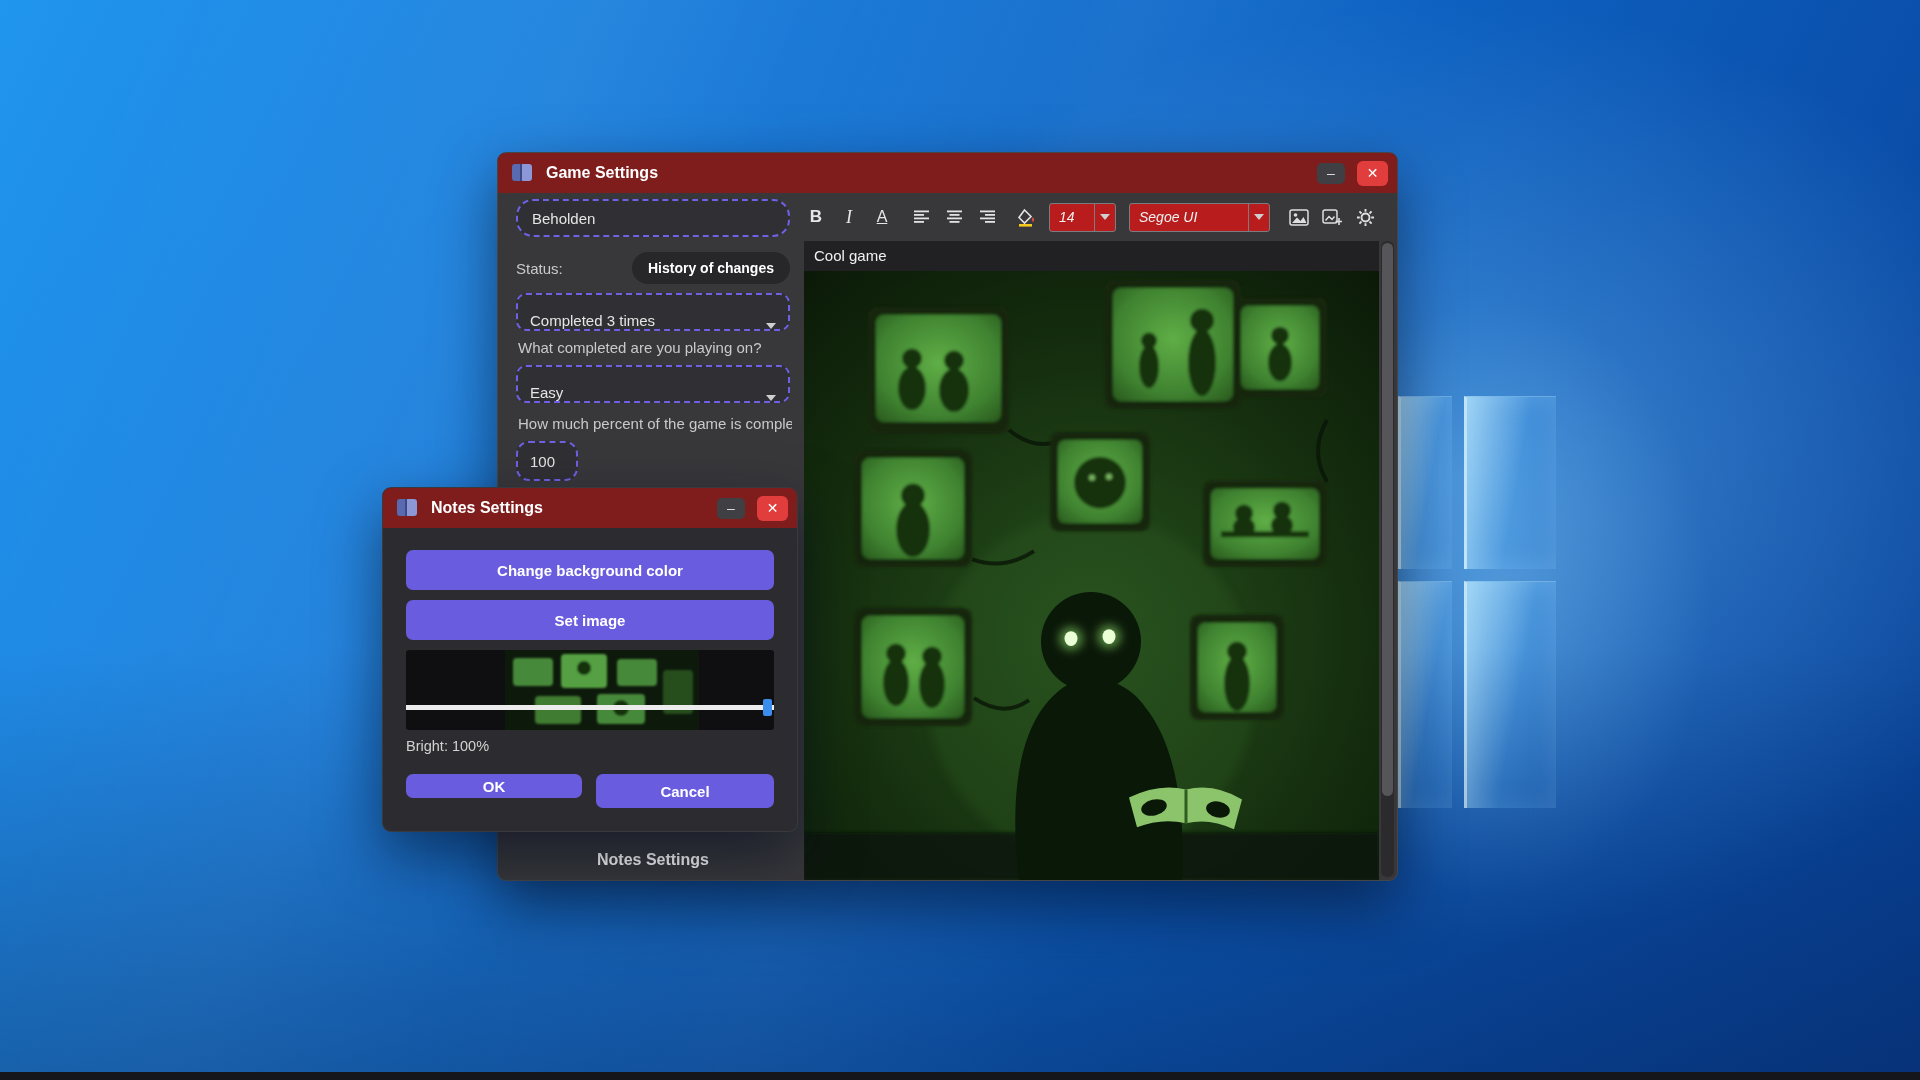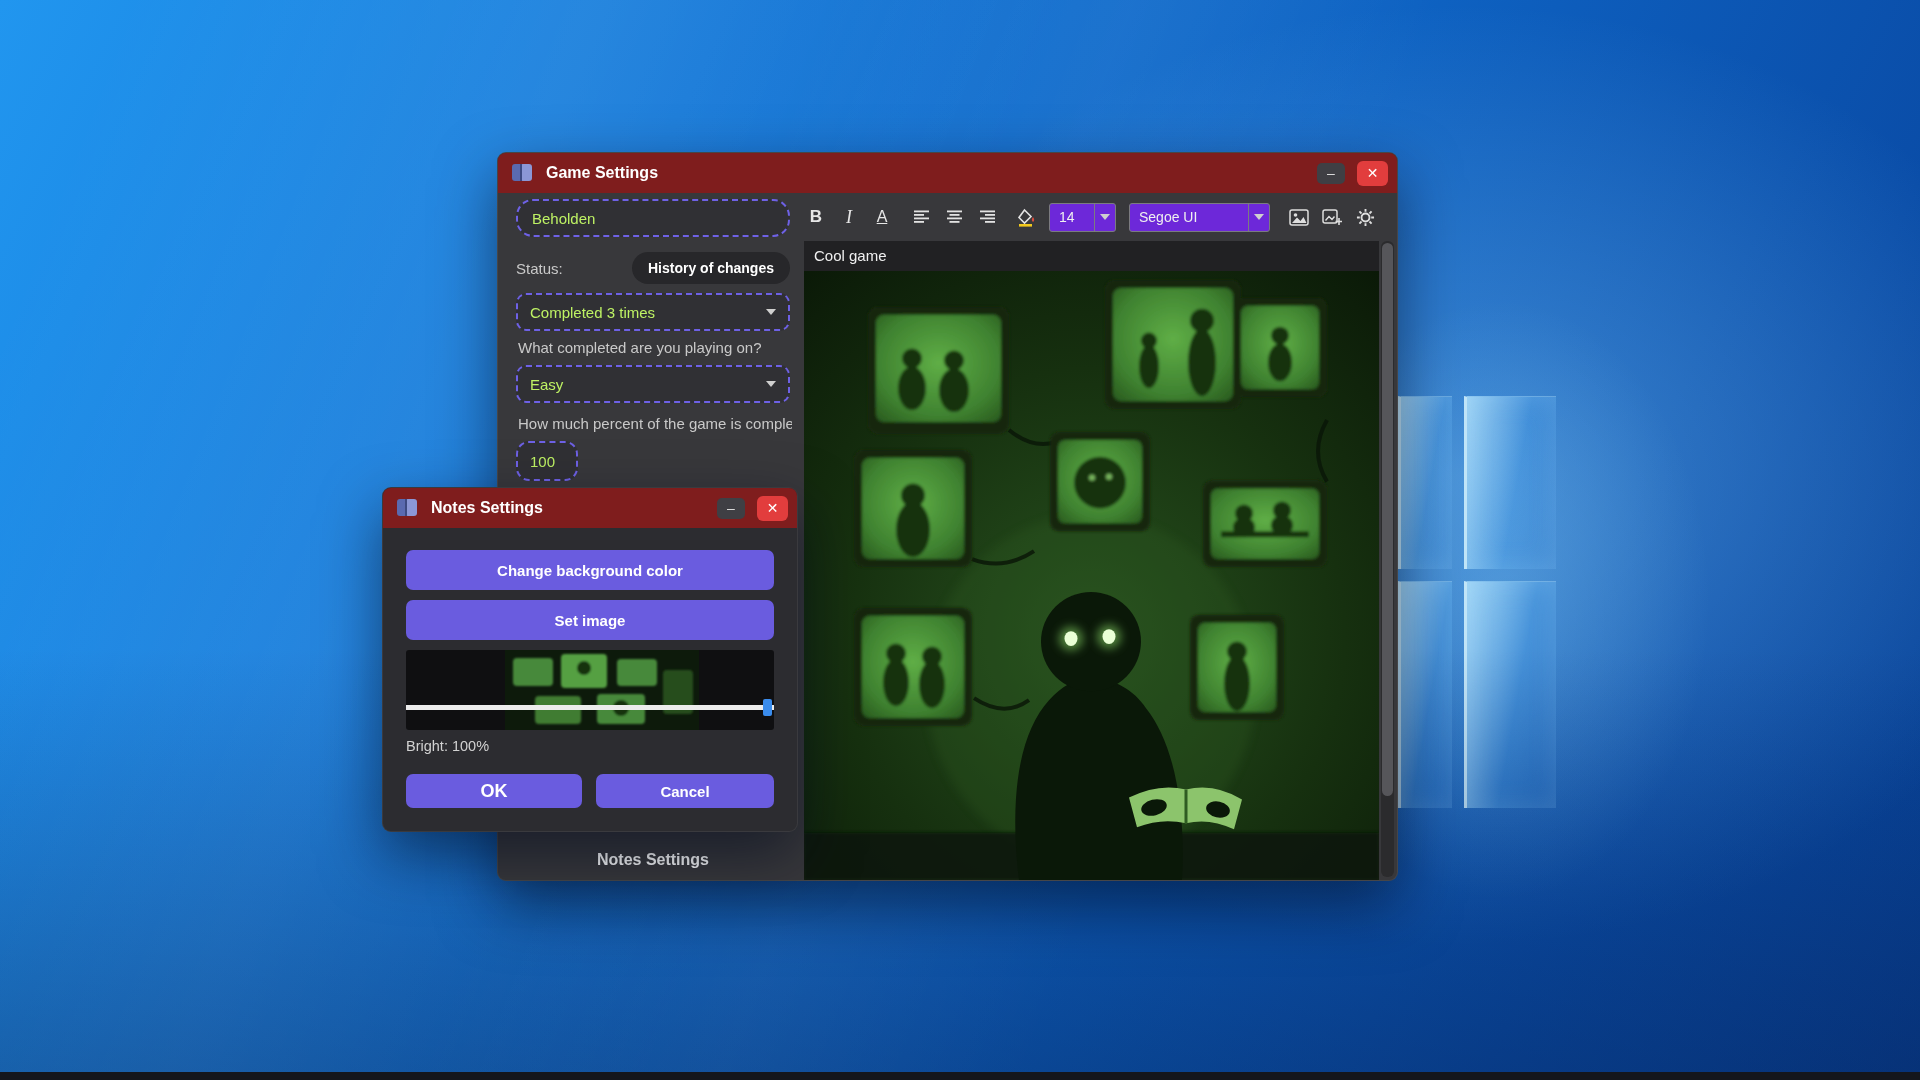--- a/index.html
+++ b/index.html
@@ -36,30 +36,30 @@
   .title{font-weight:bold;font-size:16px;color:#fff;flex:1;}
   .appicon{width:24px;height:24px;flex:0 0 auto;}
   .ctl{display:flex;align-items:center;gap:12px;}
   .btn-min{width:28px;height:21px;border-radius:5px;background:#3f3f44;color:#d9d9d9;
     display:flex;align-items:center;justify-content:center;font-size:14px;line-height:1;cursor:pointer;}
   .btn-close{width:31px;height:25px;border-radius:6px;background:#e23d3d;color:#fff;font-weight:bold;
     display:flex;align-items:center;justify-content:center;font-size:14px;cursor:pointer;}
 
   
   #game-win{left:497px;top:152px;width:899px;height:727px;z-index:10;}
-  .dashed{background:#303034;border:2px dashed #6e61e6;color:#bef264;box-sizing:border-box;}
+  .dashed{background:#303034;border:2px dashed #6e61e6;color:#e5e5e5;box-sizing:border-box;}
   #name-input{position:absolute;left:18px;top:46px;width:274px;height:38px;border-radius:17px;
     font-size:15px;padding:0 14px;outline:none;font-family:inherit;}
   .status-row{position:absolute;left:18px;top:98px;width:274px;height:34px;
     display:flex;align-items:center;justify-content:space-between;}
   .form-label{color:#c9c9c9;font-size:15px;}
   #history-btn{background:#27272a;border-radius:16px;height:32px;padding:0 16px;display:flex;
     align-items:center;color:#fff;font-weight:bold;font-size:14px;cursor:pointer;}
   .dselect{position:absolute;left:18px;width:274px;height:38px;border-radius:10px;
-    display:flex;align-items:center;justify-content:space-between;padding:0 12px;font-size:15px;cursor:pointer;}
+    display:flex;align-items:flex-end;justify-content:space-between;padding:0 12px;font-size:15px;cursor:pointer;}
   #status-select{top:140px;}
   #difficulty-select{top:212px;}
   .caret{width:0;height:0;border-left:5px solid transparent;border-right:5px solid transparent;
     border-top:6px solid #cfcfcf;}
   #difficulty-label{position:absolute;left:20px;top:186px;}
   #percent-label{position:absolute;left:20px;top:262px;width:274px;white-space:nowrap;overflow:hidden;}
   #percent-input{position:absolute;left:18px;top:288px;width:62px;height:40px;border-radius:13px;
     font-size:15px;padding:0 12px;outline:none;font-family:inherit;}
   #form-divider{position:absolute;left:16px;top:676px;width:278px;border-top:1px solid #525257;}
   #notes-open-btn{position:absolute;left:18px;top:690px;width:274px;height:34px;display:flex;
@@ -68,22 +68,22 @@
   
   .toolbar{position:absolute;left:308px;top:46px;right:20px;height:36px;display:flex;
     align-items:center;gap:13px;}
   .tgroup{display:flex;align-items:center;gap:13px;}
   .tgroup + .tgroup{margin-left:6px;}
   .tbtn{min-width:20px;height:28px;display:flex;align-items:center;justify-content:center;
     color:#e6e6e6;cursor:pointer;}
   .tb-b{font-weight:bold;font-size:17px;}
   .tb-i{font-style:italic;font-family:"Liberation Serif","DejaVu Serif",serif;font-size:18px;}
   .tb-u{font-size:16px;text-decoration:underline;}
-  .combo{display:flex;align-items:stretch;background:#6d28d9;border:1px solid #7b7b80;
-    border-radius:3px;height:27px;cursor:pointer;}
+  .combo{display:flex;align-items:stretch;background:#b91c1c;border:1px solid #7b7b80;
+    border-radius:3px;height:27px;cursor:pointer;font-style:italic;}
   .combo .val{display:flex;align-items:center;padding:0 9px;color:#f0f0f0;font-size:14px;}
   .combo .arr{width:20px;display:flex;align-items:center;justify-content:center;border-left:1px solid #7b7b80;}
   #size-combo .val{min-width:26px;}
   #font-combo .val{min-width:100px;}
 
   
   .editor{position:absolute;left:306px;top:88px;right:18px;bottom:0;background:#212123;}
   .editor-text{position:absolute;left:10px;top:6px;color:#f0f0f0;font-size:15px;margin:0;}
   .artwork{position:absolute;left:0;top:30px;width:100%;height:calc(100% - 30px);display:block;}
   .scrollbar{position:absolute;right:3px;top:88px;bottom:3px;width:13px;background:#2b2b2d;border-radius:6px;}
@@ -95,22 +95,22 @@
     color:#fff;font-weight:bold;font-size:15px;display:flex;align-items:center;justify-content:center;cursor:pointer;}
   #change-bg-btn{top:62px;}
   #set-image-btn{top:112px;}
   .preview{position:absolute;left:23px;top:162px;width:368px;height:80px;background:#0f0f11;
     border-radius:3px;overflow:hidden;}
   .preview-img{position:absolute;left:99px;top:0;width:194px;height:80px;display:block;}
   .slider-track{position:absolute;left:0;right:0;top:55px;height:5px;background:#ececec;cursor:pointer;}
   .slider-thumb{position:absolute;right:2px;top:49px;width:9px;height:17px;background:#3a8ced;
     border-radius:2px;cursor:pointer;}
   #bright-label{position:absolute;left:23px;top:250px;color:#d2d2d2;font-size:14.5px;}
-  #ok-btn{position:absolute;left:23px;top:286px;width:176px;height:34px;border-radius:7px;background:#6a5cdf;
-    color:#fff;font-weight:bold;font-size:18px;display:flex;align-items:center;justify-content:center;cursor:pointer;}
+  #ok-btn{position:absolute;left:23px;top:286px;width:176px;height:24px;border-radius:7px;background:#6a5cdf;
+    color:#fff;font-weight:bold;font-size:15px;display:flex;align-items:center;justify-content:center;cursor:pointer;}
   #cancel-btn{position:absolute;left:213px;top:286px;width:178px;height:34px;border-radius:7px;background:#6a5cdf;
     color:#fff;font-weight:bold;font-size:15px;display:flex;align-items:center;justify-content:center;cursor:pointer;}
 
   .taskbar-sliver{position:absolute;left:0;right:0;bottom:0;height:8px;background:#14161c;}
 </style>
 </head>
 <body>
 
 <div class="streak s1"></div>
 <div class="streak s2"></div>

